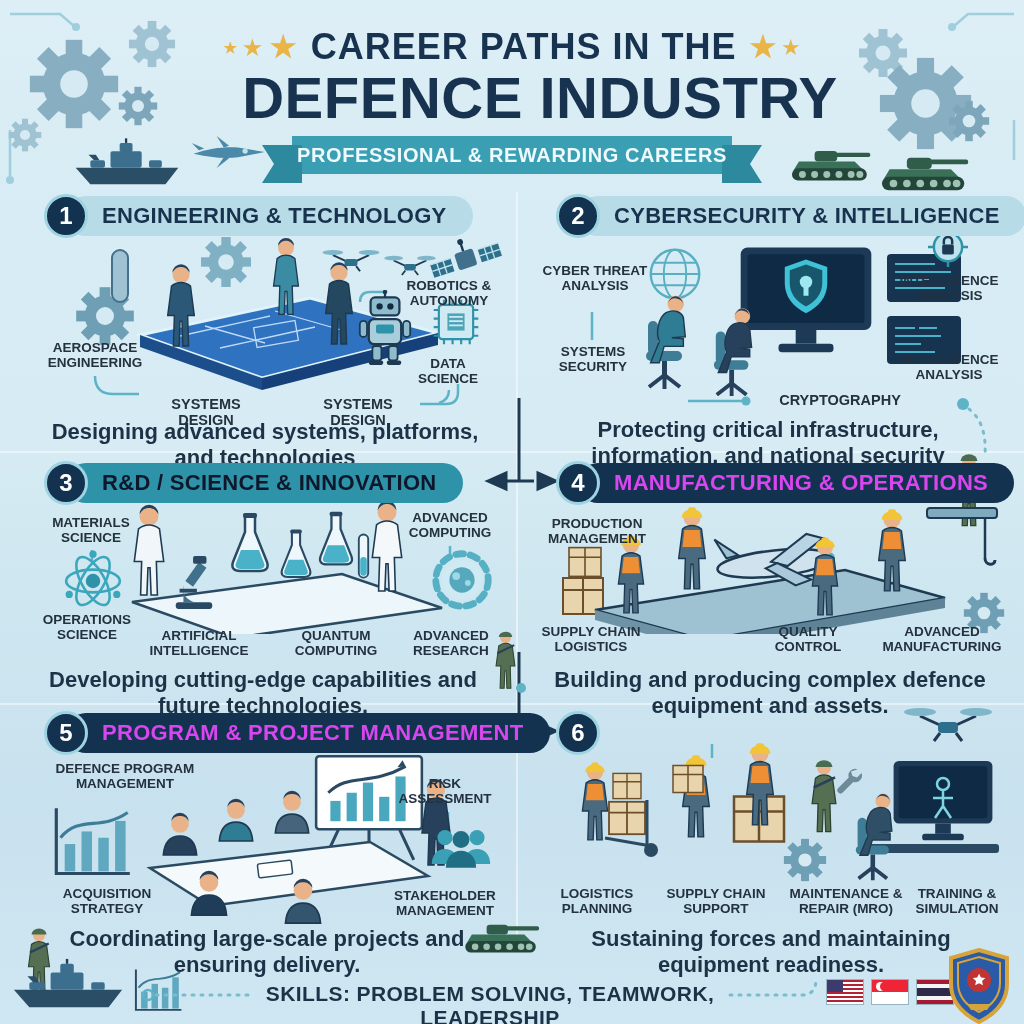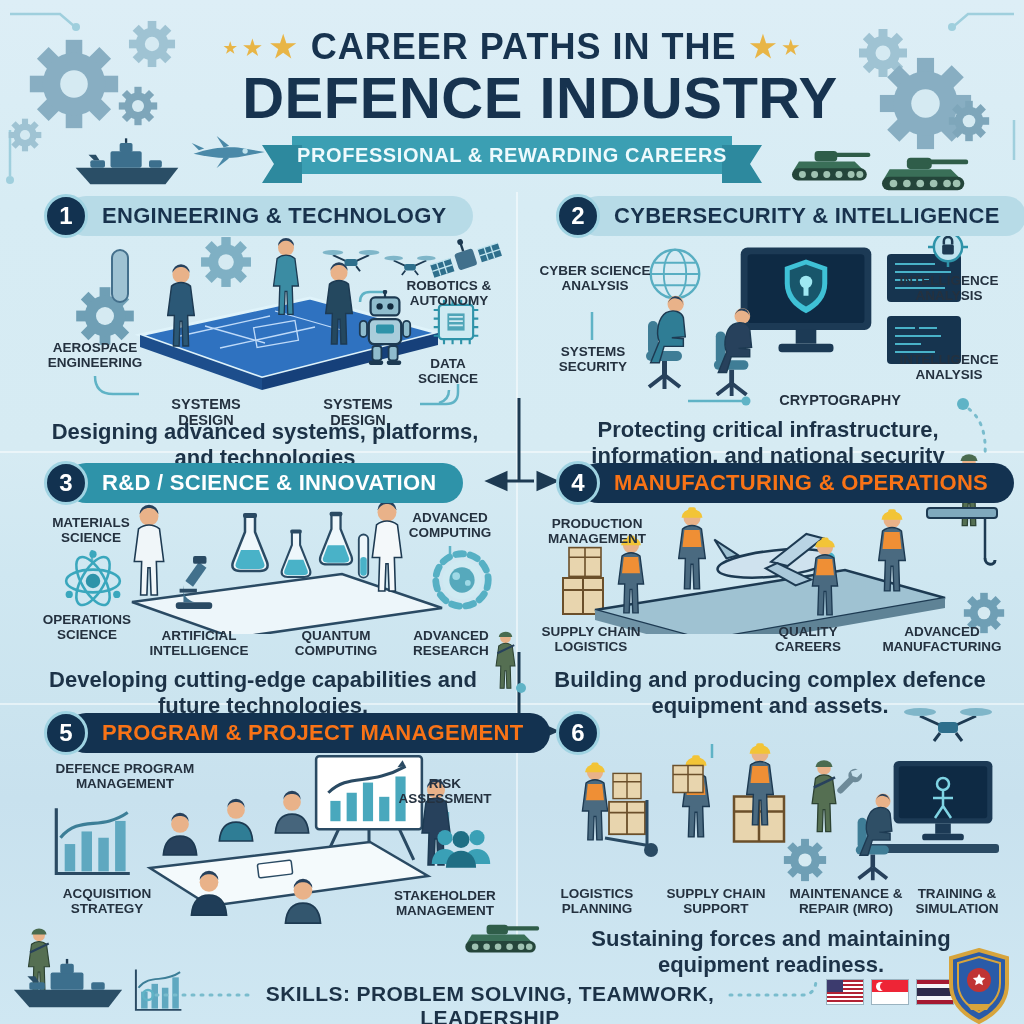--- a/index.html
+++ b/index.html
@@ -15,22 +15,22 @@
     display:flex;align-items:center;justify-content:center;color:#eefafd;font-weight:800;font-size:20px;letter-spacing:.6px;}
   .ribbon::before,.ribbon::after{content:"";position:absolute;top:9px;width:40px;height:38px;background:#2d899e;z-index:-1;}
   .ribbon::before{left:-30px;clip-path:polygon(0 0,100% 0,100% 100%,0 100%,30% 50%);}
   .ribbon::after{right:-30px;clip-path:polygon(0 0,100% 0,70% 50%,100% 100%,0 100%);}
   .sec-h{position:absolute;z-index:4;display:flex;align-items:center;}
   .badge{width:44px;height:44px;border-radius:50%;background:#123250;color:#fff;display:flex;align-items:center;
     justify-content:center;font-size:24px;font-weight:800;border:3px solid #9fd3e2;box-sizing:border-box;z-index:2;}
   .pill{margin-left:-22px;height:40px;display:flex;align-items:center;padding:0 26px 0 36px;border-radius:20px;
     font-weight:800;font-size:22px;letter-spacing:.3px;white-space:nowrap;}
   .pill.light{background:#b7dbe7;color:#18324d;}
-  .pill.teal{background:#2e93a9;color:#ffffff;}
-  .pill.navy{background:#133250;color:#f97316;text-align:right;}
+  .pill.teal{background:#2e93a9;color:#0f172a;}
+  .pill.navy{background:#133250;color:#d946ef;text-align:right;}
   .lbl{position:absolute;z-index:3;font-weight:700;font-size:13.5px;line-height:1.12;color:#24313f;text-align:center;}
   .cap{position:absolute;z-index:3;font-weight:700;font-size:22px;color:#1c3247;text-align:center;}
   .skills{position:absolute;left:250px;top:982px;width:480px;z-index:4;text-align:center;
     font-weight:800;font-size:21px;letter-spacing:.4px;color:#1c3247;}
   .flag{position:absolute;top:979px;width:38px;height:26px;border:1px solid #9ab3c0;box-sizing:border-box;z-index:4;overflow:hidden;}
   .flag-us{left:826px;background:repeating-linear-gradient(180deg,#b22234 0 2px,#fff 2px 4px);}
   .flag-us::after{content:"";position:absolute;left:0;top:0;width:16px;height:12px;background:#3c3b6e;}
   .flag-sg{left:871px;background:linear-gradient(180deg,#ee2536 50%,#fff 50%);}
   .flag-sg::after{content:"";position:absolute;left:4px;top:2px;width:9px;height:9px;border-radius:50%;background:#fff;}
   .flag-sg::before{content:"";position:absolute;left:8px;top:2px;width:9px;height:9px;border-radius:50%;background:#ee2536;z-index:1;}
@@ -501,45 +501,46 @@
   <use href="#p-sit" x="326" y="50" width="48" height="66" style="color:#2f4f66"></use>
 </svg>
 
 <div class="lbl" style="left:28px;top:340px;width:134px">AEROSPACE ENGINEERING</div>
 <div class="lbl" style="left:388px;top:278px;width:122px">ROBOTICS &amp; AUTONOMY</div>
 <div class="lbl" style="left:402px;top:356px;width:92px">DATA SCIENCE</div>
 <div class="lbl" style="left:146px;top:396px;width:120px;font-size:14.5px">SYSTEMS DESIGN</div>
 <div class="lbl" style="left:298px;top:396px;width:120px;font-size:14.5px">SYSTEMS DESIGN</div>
 <div class="cap" style="left:40px;top:419px;width:450px">Designing advanced systems, platforms, and technologies</div>
 
-<div class="lbl" style="left:530px;top:263px;width:130px">CYBER SCIENCE ANALYSIS</div>
+<div class="lbl" style="left:530px;top:263px;width:130px">CYBER THREAT ANALYSIS</div>
 <div class="lbl" style="left:534px;top:344px;width:118px">SYSTEMS SECURITY</div>
 <div class="lbl" style="left:884px;top:273px;width:130px">INTELLIGENCE ANALYSIS</div>
 <div class="lbl" style="left:884px;top:352px;width:130px">INTELLIGENCE ANALYSIS</div>
 <div class="lbl" style="left:760px;top:392px;width:160px;font-size:14.5px">CRYPTOGRAPHY</div>
 <div class="cap" style="left:538px;top:417px;width:460px">Protecting critical infrastructure, information, and national security</div>
 
 <div class="lbl" style="left:32px;top:515px;width:118px">MATERIALS SCIENCE</div>
 <div class="lbl" style="left:28px;top:612px;width:118px">OPERATIONS SCIENCE</div>
 <div class="lbl" style="left:388px;top:510px;width:124px">ADVANCED COMPUTING</div>
 <div class="lbl" style="left:132px;top:628px;width:134px">ARTIFICIAL INTELLIGENCE</div>
 <div class="lbl" style="left:272px;top:628px;width:128px">QUANTUM COMPUTING</div>
 <div class="lbl" style="left:392px;top:628px;width:118px">ADVANCED RESEARCH</div>
 <div class="cap" style="left:38px;top:667px;width:450px">Developing cutting-edge capabilities and future technologies.</div>
 
 <div class="lbl" style="left:530px;top:516px;width:134px">PRODUCTION MANAGEMENT</div>
 <div class="lbl" style="left:528px;top:624px;width:126px">SUPPLY CHAIN LOGISTICS</div>
-<div class="lbl" style="left:752px;top:624px;width:112px">QUALITY CAREERS</div>
+<div class="lbl" style="left:752px;top:624px;width:112px">QUALITY CONTROL</div>
 <div class="lbl" style="left:872px;top:624px;width:140px">ADVANCED MANUFACTURING</div>
 <div class="cap" style="left:550px;top:667px;width:440px">Building and producing complex defence equipment and assets.</div>
 
 <div class="lbl" style="left:30px;top:761px;width:190px">DEFENCE PROGRAM MANAGEMENT</div>
 <div class="lbl" style="left:382px;top:776px;width:126px">RISK ASSESSMENT</div>
 <div class="lbl" style="left:42px;top:886px;width:130px">ACQUISITION STRATEGY</div>
 <div class="lbl" style="left:372px;top:888px;width:146px">STAKEHOLDER MANAGEMENT</div>
+<div class="cap" style="left:52px;top:926px;width:430px">Coordinating large-scale projects and ensuring delivery.</div>
 
 <div class="lbl" style="left:540px;top:886px;width:114px">LOGISTICS PLANNING</div>
 <div class="lbl" style="left:652px;top:886px;width:128px">SUPPLY CHAIN SUPPORT</div>
 <div class="lbl" style="left:776px;top:886px;width:140px">MAINTENANCE &amp; REPAIR (MRO)</div>
 <div class="lbl" style="left:902px;top:886px;width:110px">TRAINING &amp; SIMULATION</div>
 <div class="cap" style="left:556px;top:926px;width:430px">Sustaining forces and maintaining equipment readiness.</div>
 
 <div class="skills">SKILLS: PROBLEM SOLVING, TEAMWORK, LEADERSHIP</div>
 <div class="flag flag-us"></div>
 <div class="flag flag-sg"></div>

